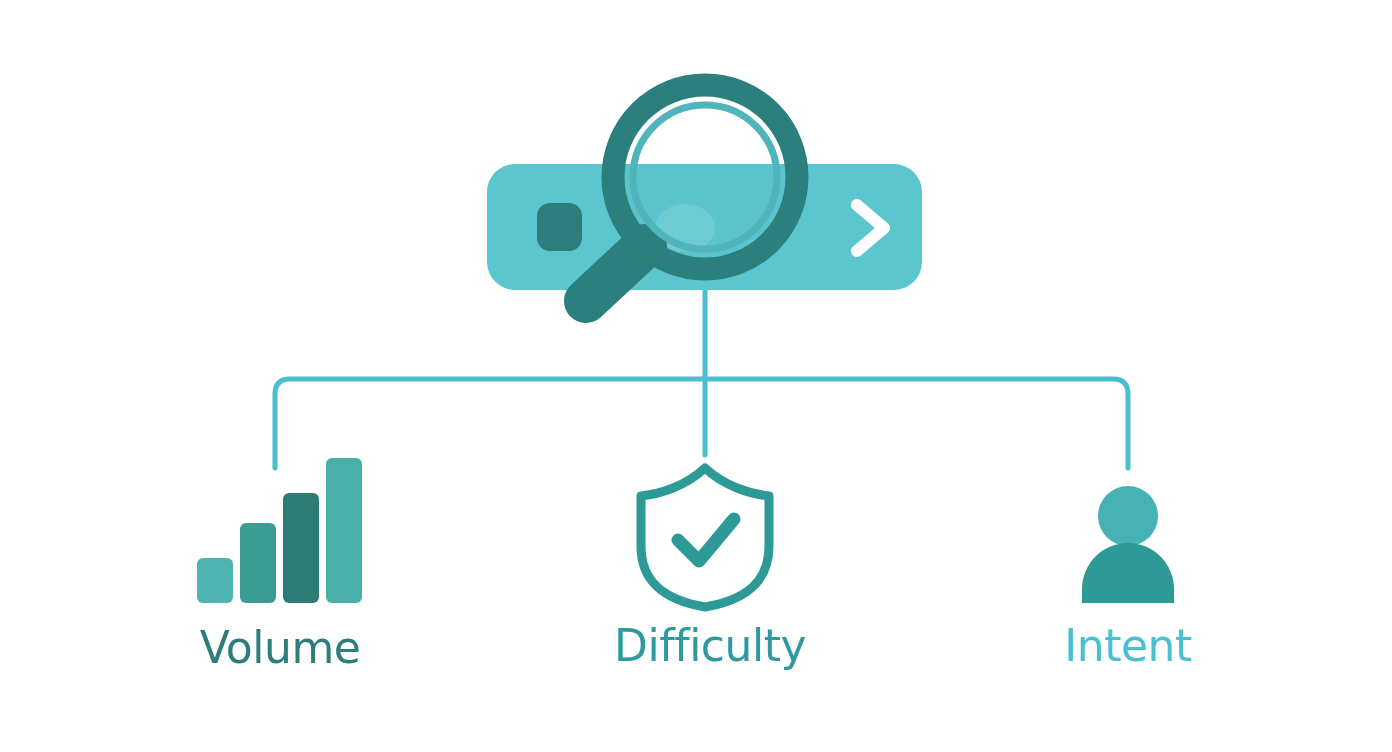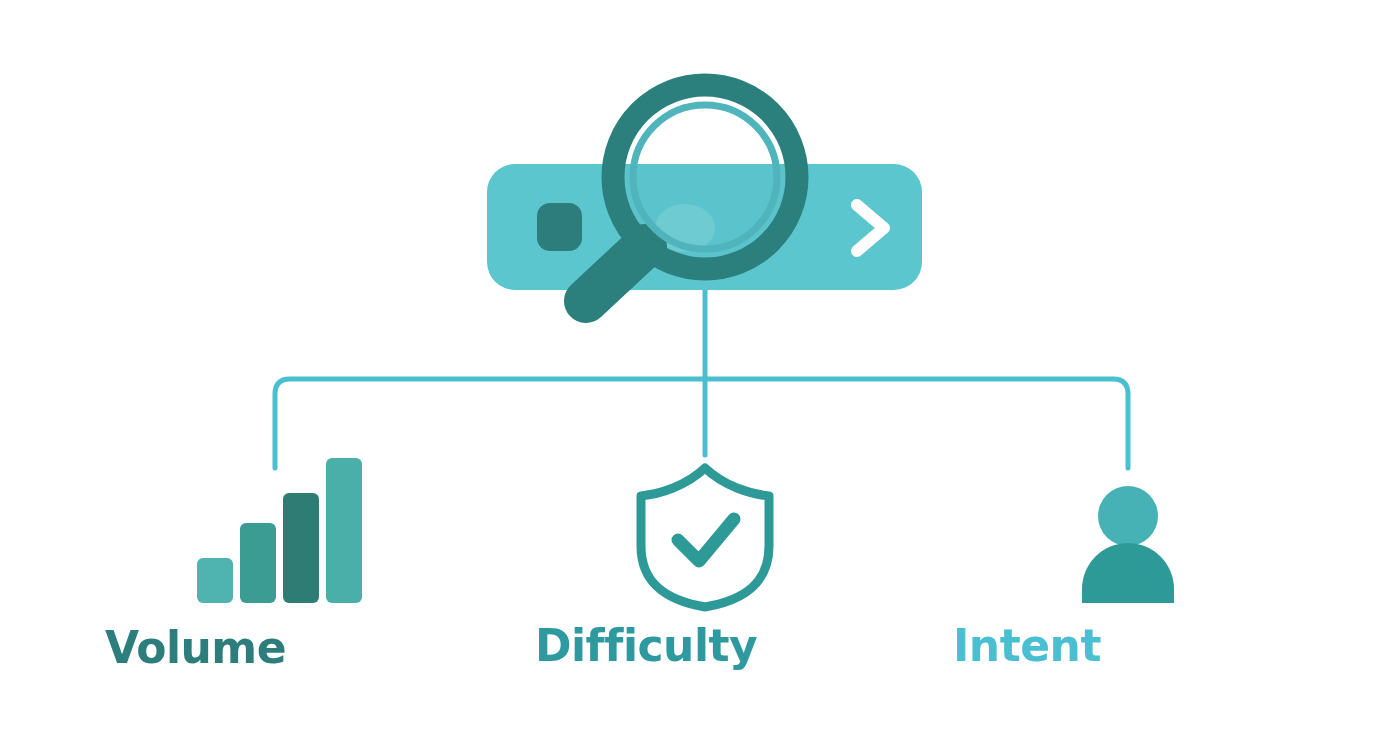--- a/index.html
+++ b/index.html
@@ -20,22 +20,23 @@
   }
   #canvas svg.layer {
     position: absolute;
     top: 0;
     left: 0;
     width: 1392px;
     height: 752px;
   }
   .branch-label {
     position: absolute;
+    text-align: center;
     font-family: "DejaVu Sans", "Liberation Sans", sans-serif;
-    font-weight: bold;
+    font-weight: normal;
     font-size: 44px;
     letter-spacing: -0.5px;
     white-space: nowrap;
     line-height: 1;
     user-select: none;
   }
   #label-volume     { left: 105px;  top: 626px; width: 350px; color: #2E7D7D; }
   #label-difficulty { left: 535px;  top: 624px; width: 350px; color: #2E9AA0; }
   #label-intent     { left: 953px;  top: 624px; width: 350px; color: #4BBFD2; }
 </style>

